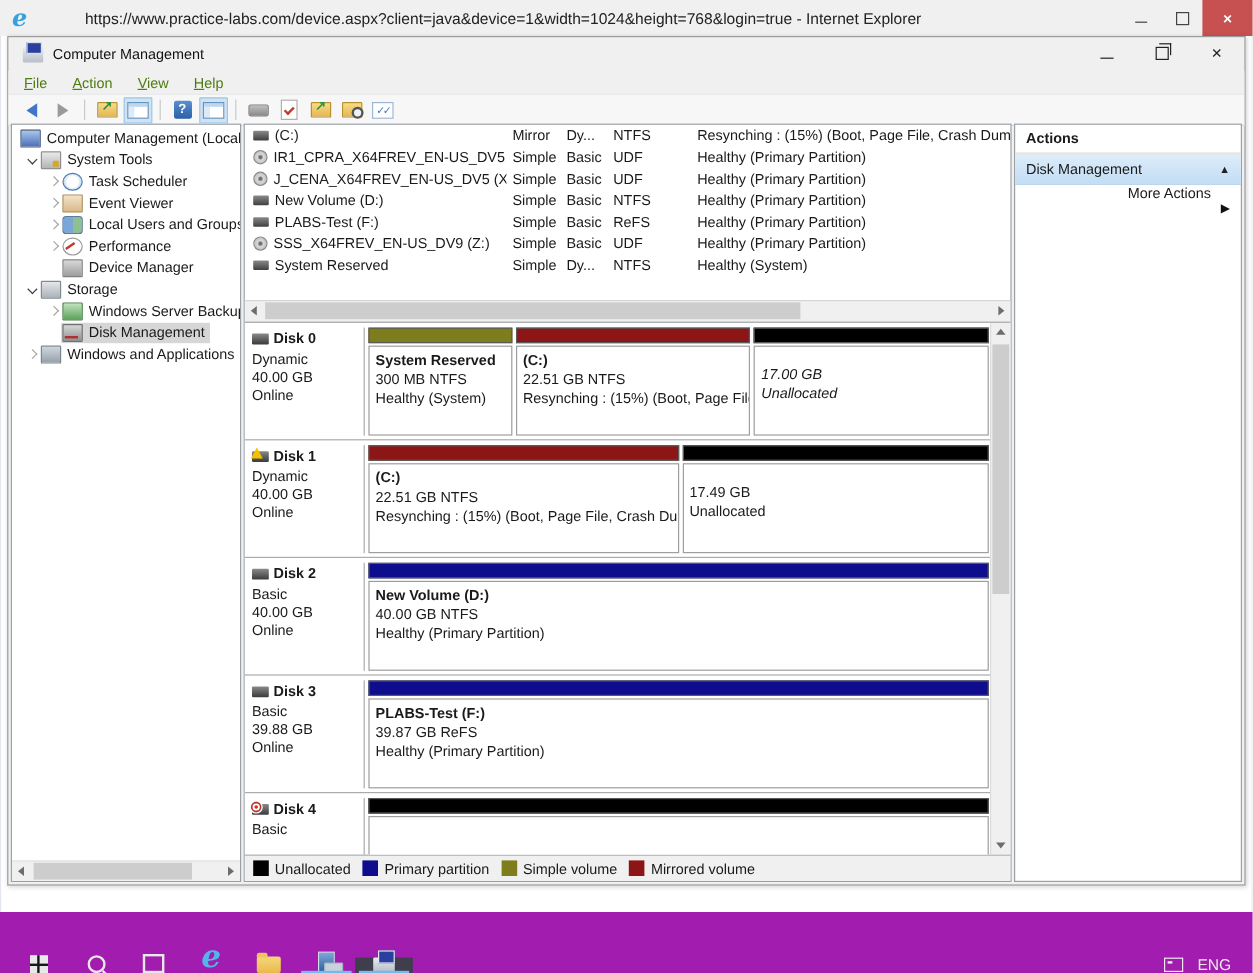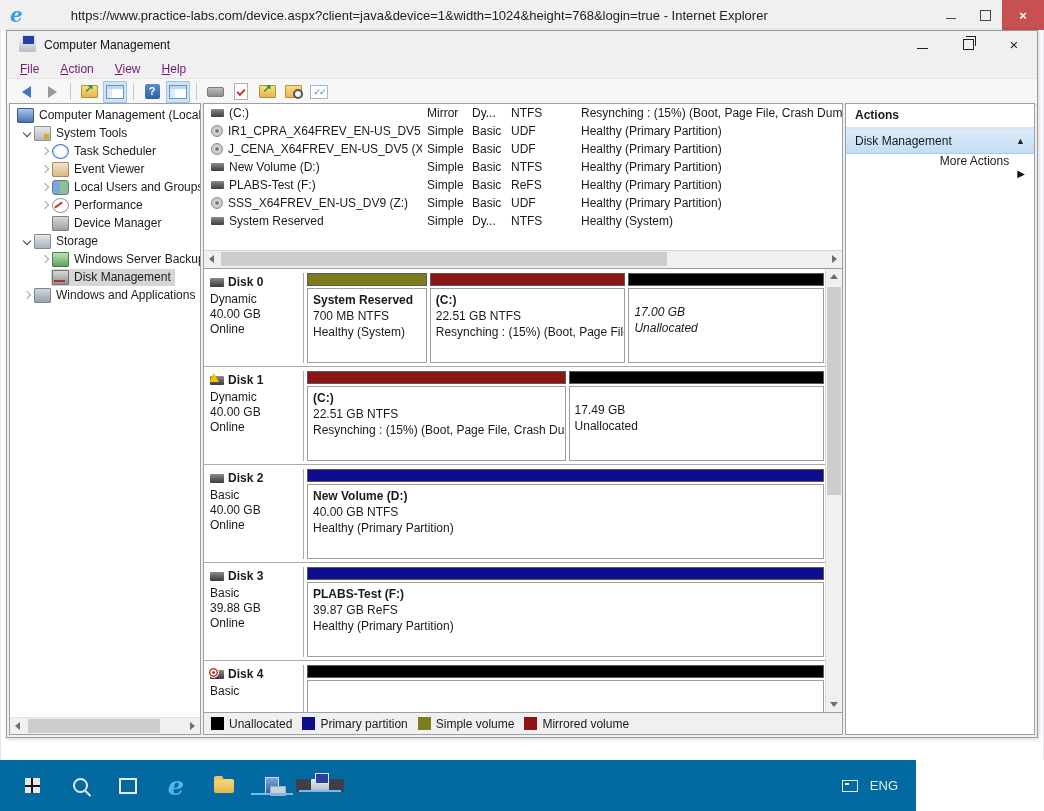--- a/index.html
+++ b/index.html
@@ -32,21 +32,21 @@
   .cm-title{font-size:12px;color:#111;}
   .cm-controls{position:absolute;right:14px;top:30px;height:28px;display:flex;align-items:center;gap:30px;}
   .cm-ctl{width:16px;height:16px;display:flex;align-items:center;justify-content:center;color:#222;}
   .cm-min{width:11px;height:1px;background:#222;display:block;margin-top:8px;}
   .cm-restore{width:9px;height:9px;border:1px solid #222;position:relative;background:#f0f0f0;display:block;}
   .cm-restore::before{content:"";position:absolute;left:2px;top:-4px;width:9px;height:9px;border:1px solid #222;
                border-bottom:none;border-left:none;}
   .cm-x{font-size:15px;line-height:1;color:#222;}
 
   .menubar{height:19px;display:flex;align-items:center;gap:21px;padding-left:13px;font-size:12px;background:#f0f0f0;}
-  .menu-item{color:#701a75;}
+  .menu-item{color:#4d7c0f;}
   .menu-item::first-letter{text-decoration:underline;}
 
   .toolbar{height:25px;background:#f7f7f7;border-top:1px solid #e6e6e6;border-bottom:1px solid #d9d9d9;
            display:flex;align-items:center;padding-left:7px;gap:2px;}
   .tb-btn{width:24px;height:22px;display:flex;align-items:center;justify-content:center;box-sizing:border-box;}
   .tb-btn.toggled{background:#cde3f6;border:1px solid #9ec5e5;border-radius:1px;}
   .tb-sep{width:1px;height:17px;background:#c9c9c9;margin:0 4px;}
   .tbi{position:relative;display:block;}
   .tbi-back-icon{width:0;height:0;border:6px solid transparent;border-right:9px solid #3f76c8;border-left:0;}
   .tbi-forward-icon{width:0;height:0;border:6px solid transparent;border-left:9px solid #9a9a9a;border-right:0;}
@@ -160,21 +160,21 @@
   
   .actions-header{height:23px;line-height:23px;font-weight:bold;font-size:12px;padding-left:9px;
                   border-bottom:2px solid #e3e3e3;}
   .actions-group{height:24px;background:linear-gradient(#ddecfa,#c2ddf4);border-bottom:1px solid #aecbe6;
                  display:flex;align-items:center;padding:0 9px;font-size:12px;}
   .actions-group .grp-arrow{margin-left:auto;font-size:9px;color:#222;}
   .actions-item{height:23px;display:flex;align-items:center;padding:0 9px 0 78px;font-size:12px;flex-direction:column;}
   .actions-item .itm-arrow{margin-left:auto;font-size:10px;color:#111;}
 
   
-  .taskbar{position:absolute;left:0;top:760px;width:916px;height:51px;background:#0369a1;display:flex;align-items:center;}
+  .taskbar{position:absolute;left:0;top:760px;width:1044px;height:51px;background:#a21caf;display:flex;align-items:flex-end;}
   .tk-btn{width:48px;display:flex;align-items:center;justify-content:center;position:relative;flex:0 0 48px;}
   .tk-btn.active{background:#3e3e4c;}
   .tk-underline{position:absolute;left:3px;right:3px;bottom:0;height:2px;background:#76b9ed;}
   .tk-right{margin-left:auto;display:flex;align-items:center;gap:12px;padding-right:18px;color:#ececec;font-size:13px;}
   .tki{position:relative;display:block;}
   .tki-windows-logo-icon{width:15px;height:15px;background:
         linear-gradient(#16161f,#16161f) 50% 0/2px 100% no-repeat,
         linear-gradient(#16161f,#16161f) 0 50%/100% 2px no-repeat,#e8e8e8;}
   .tki-search-icon{width:11px;height:11px;border:2px solid #e8e8e8;border-radius:50%;}
   .tki-search-icon::after{content:"";position:absolute;width:2px;height:7px;background:#e8e8e8;
@@ -472,21 +472,21 @@
                   </div>
                   <div>Dynamic</div>
                   <div>40.00 GB</div>
                   <div>Online</div>
                 </div>
                 <div class="parts">
                   <div class="part" style="width: 23.2%;">
                     <div class="part-bar" style="background: rgb(125, 125, 30);"></div>
                     <div class="part-box">
                       <div class="pt">System Reserved</div>
-                      <div>700 MB NTFS</div>
+                      <div>300 MB NTFS</div>
                       <div>Healthy (System)</div>
                     </div>
                   </div>
                   <div class="part" style="width: 37.9%;">
                     <div class="part-bar" style="background: rgb(140, 21, 21);"></div>
                     <div class="part-box">
                       <div class="pt">(C:)</div>
                       <div>22.51 GB NTFS</div>
                       <div>Resynching : (15%) (Boot, Page File, Crash Dump)</div>
                     </div>

